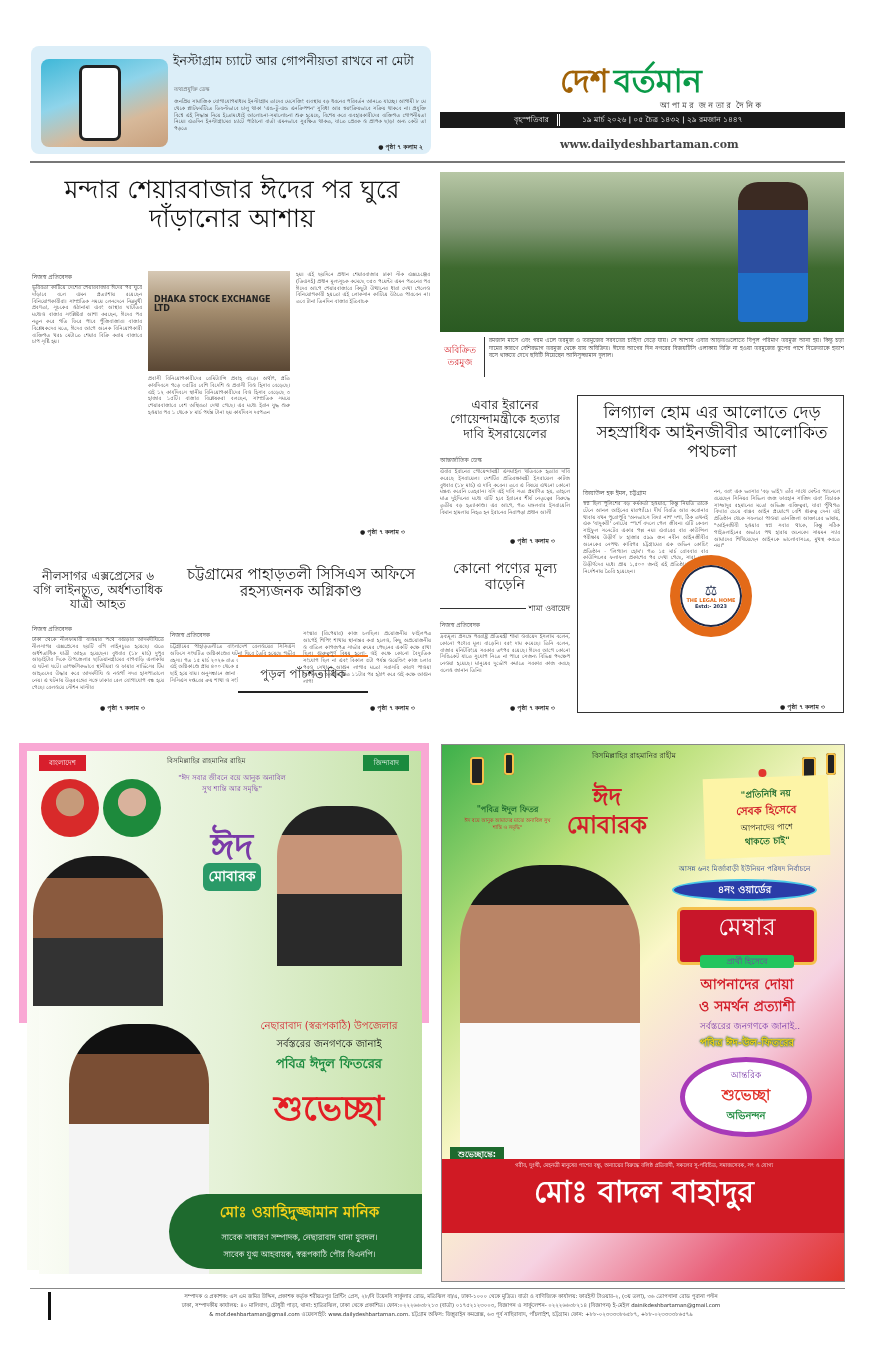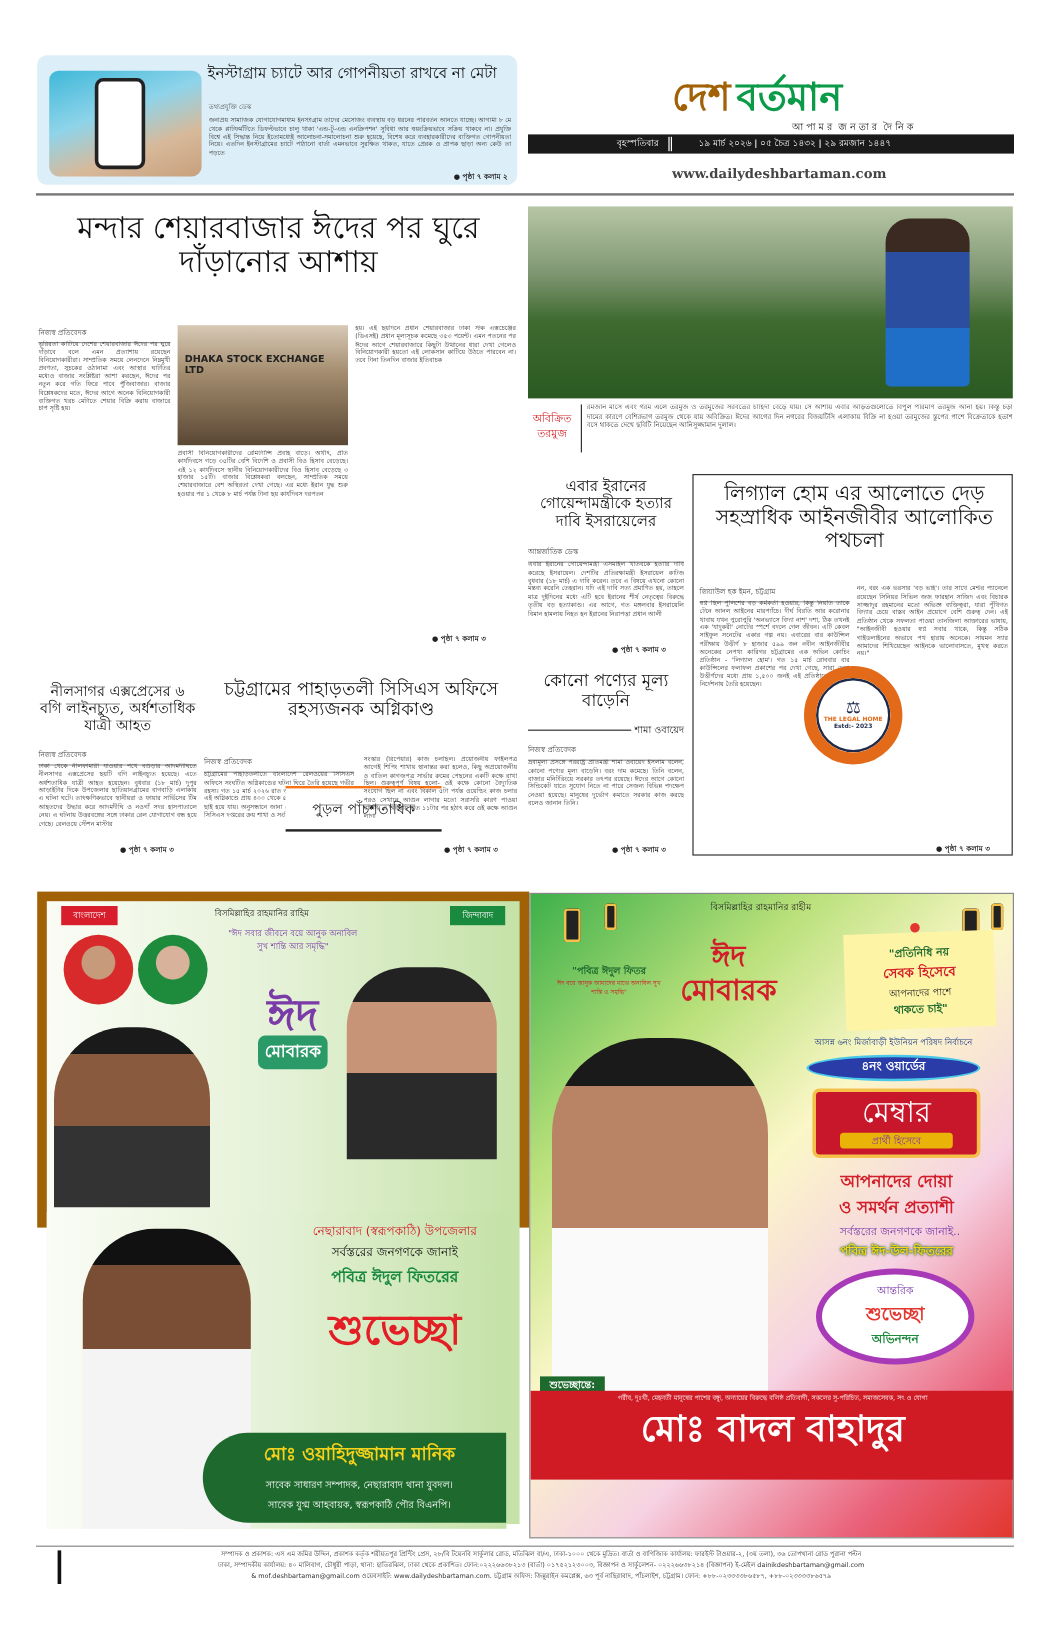--- a/index.html
+++ b/index.html
@@ -84,21 +84,21 @@
 
 <div class="abs hl" style="left:170px;top:566px;width:262px;font-size:15px;">চট্টগ্রামের পাহাড়তলী সিসিএস অফিসে রহস্যজনক অগ্নিকাণ্ড</div>
 <div class="abs" style="left:170px;top:630px;width:125px;font-size:6px;color:#444;border-bottom:1px solid #999;padding-bottom:2px;">নিজস্ব প্রতিবেদক</div>
 <div class="abs txt" style="left:170px;top:643px;width:125px;height:62px;">চট্টগ্রামের পাহাড়তলীতে বাংলাদেশ রেলওয়ের সিসিএস অফিসে সংঘটিত অগ্নিকাণ্ডের ঘটনা ঘিরে তৈরি হয়েছে গভীর রহস্য। গত ১৫ মার্চ ২০২৬ রাত আনুমানিক ১১টা ১০ মিনিটে এই অগ্নিকাণ্ডে প্রায় ৪০০ থেকে ৫০০টি গুরুত্বপূর্ণ ফাইল পুড়ে ছাই হয়ে যায়। অনুসন্ধানে জানা গেছে, ঘটনার আগে থেকেই সিসিএস দপ্তরের ক্রয় শাখা ও সংশ্লিষ্ট বিভাগে</div>
 <div class="abs" style="left:238px;top:655px;width:130px;border-top:2px solid #f97316;border-bottom:2px solid #222;background:#fff;padding:6px 0;text-align:center;">
   <span style="font-size:12px;font-family:'DejaVu Serif',serif;">পুড়ল পাঁচশতাধিক</span>
 </div>
 <div class="abs txt" style="left:303px;top:630px;width:128px;height:72px;">সংস্কার (রিপেয়ার) কাজ চলছিল। প্রয়োজনীয় ফাইলপত্র আগেই শিপিং শাখায় স্থানান্তর করা হলেও, কিছু অপ্রয়োজনীয় ও বাতিল কাগজপত্র সার্ভার রুমের পেছনের একটি কক্ষে রাখা ছিল। গুরুত্বপূর্ণ বিষয় হলো- ওই কক্ষে কোনো বৈদ্যুতিক সংযোগ ছিল না এবং বিকাল ৫টা পর্যন্ত ওয়েল্ডিং কাজ চলার পরও সেখানে আগুন লাগার মতো সরাসরি কারণ পাওয়া যায়নি। এ অবস্থায় রাত ১১টার পর হঠাৎ করে ওই কক্ষে আগুন লাগা</div>
 <div class="abs cont" style="left:370px;top:703px;">● পৃষ্ঠা ৭ কলাম ৩</div>
 
-<div class="abs" style="left:31px;top:743px;width:410px;height:280px;background:#a16207;padding:8px;">
+<div class="abs" style="left:19px;top:743px;width:410px;height:280px;background:#f9a8d4;padding:8px;">
   <div style="position:relative;width:100%;height:519px;background:linear-gradient(90deg,#fafcf5 0%,#e4f1d6 50%,#c5e2a8 100%);overflow:hidden;">
     <div class="abs" style="left:12px;top:4px;padding:2px 10px;background:#d81e2c;color:#fff;font-size:7px;">বাংলাদেশ</div>
     <div class="abs" style="left:140px;top:4px;font-size:7px;color:#222;">বিসমিল্লাহির রাহমানির রাহিম</div>
     <div class="abs" style="right:12px;top:4px;padding:2px 10px;background:#1a8a3e;color:#fff;font-size:7px;">জিন্দাবাদ</div>
     <div class="abs" style="left:14px;top:28px;width:58px;height:58px;border-radius:50%;background:radial-gradient(circle at 50% 40%,#c69a7a 30%,#d82a2a 32%);"></div>
     <div class="abs" style="left:76px;top:28px;width:58px;height:58px;border-radius:50%;background:radial-gradient(circle at 50% 40%,#d9b29c 30%,#1d8a3c 32%);"></div>
     <div class="abs" style="left:150px;top:22px;width:110px;font-size:7px;color:#7a3aa8;text-align:center;line-height:11px;">"ঈদ সবার জীবনে বয়ে আনুক অনাবিল সুখ শান্তি আর সমৃদ্ধি"</div>
     <div class="abs" style="left:160px;top:80px;width:90px;height:70px;text-align:center;">
       <div style="font-size:36px;font-weight:bold;color:#7a3aa8;line-height:32px;">ঈদ</div>
       <div style="font-size:14px;font-weight:bold;color:#fff;background:#2a9a68;border-radius:6px;display:inline-block;padding:2px 6px;">মোবারক</div>
@@ -134,21 +134,21 @@
     <div style="font-size:9px;color:#1e6a2e;font-weight:bold;">"প্রতিনিধি নয়</div>
     <div style="font-size:11px;color:#d21e2a;font-weight:bold;">সেবক হিসেবে</div>
     <div style="font-size:8px;color:#222;">আপনাদের পাশে</div>
     <div style="font-size:9px;color:#1e6a2e;font-weight:bold;">থাকতে চাই"</div>
   </div>
   <div class="abs" style="left:205px;top:118px;width:195px;font-size:7px;color:#1e3a8a;text-align:center;">আসন্ন ৬নং মির্জাবাড়ী ইউনিয়ন পরিষদ নির্বাচনে</div>
   <div class="abs" style="left:18px;top:120px;width:180px;height:330px;background:linear-gradient(180deg,#1a1a1a 0,#1a1a1a 12%,#b98466 12%,#b98466 48%,#fafafa 48%);border-radius:80px 80px 0 0;"></div>
   <div class="abs" style="left:230px;top:134px;width:145px;height:22px;border-radius:50%;background:#2a3ca8;border:2px solid #4ac8e8;color:#fff;font-size:10px;font-weight:bold;text-align:center;line-height:18px;">৪নং ওয়ার্ডের</div>
   <div class="abs" style="left:235px;top:162px;width:140px;height:58px;background:#c8162a;border:3px solid #f4c04a;border-radius:6px;text-align:center;">
     <div style="font-size:24px;font-weight:normal;color:#fff;line-height:34px;">মেম্বার</div>
-    <div style="font-size:8px;color:#7a3aa8;background:#eab308;margin:0 20px;border-radius:3px;">প্রার্থী হিসেবে</div>
+    <div style="font-size:8px;color:#7a3aa8;background:#22c55e;margin:11px 20px;border-radius:3px;">প্রার্থী হিসেবে</div>
   </div>
   <div class="abs" style="left:215px;top:228px;width:180px;font-size:14px;font-weight:bold;color:#d21e2a;text-align:center;">আপনাদের দোয়া</div>
   <div class="abs" style="left:215px;top:250px;width:180px;font-size:14px;font-weight:bold;color:#d21e2a;text-align:center;">ও সমর্থন প্রত্যাশী</div>
   <div class="abs" style="left:218px;top:274px;width:180px;font-size:9px;color:#7a3aa8;text-align:center;">সর্বস্তরের জনগণকে জানাই..</div>
   <div class="abs" style="left:215px;top:290px;width:180px;font-size:10px;font-weight:bold;color:#f6d21a;text-align:center;text-shadow:0 0 2px #1e6a2e,0 0 2px #1e6a2e;">পবিত্র ঈদ-উল-ফিতরের</div>
   <div class="abs" style="left:238px;top:312px;width:132px;height:80px;border-radius:50%;border:5px solid #a83ab8;background:#fff;text-align:center;padding-top:6px;">
     <div style="font-size:9px;color:#7a3aa8;">আন্তরিক</div>
     <div style="font-size:15px;font-weight:bold;color:#e2362e;">শুভেচ্ছা</div>
     <div style="font-size:10px;color:#1e8a3e;font-weight:bold;">অভিনন্দন</div>
   </div>

